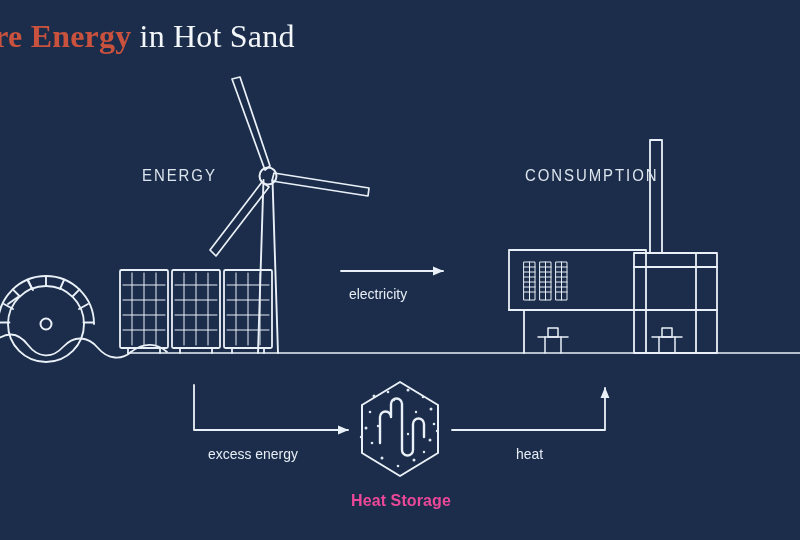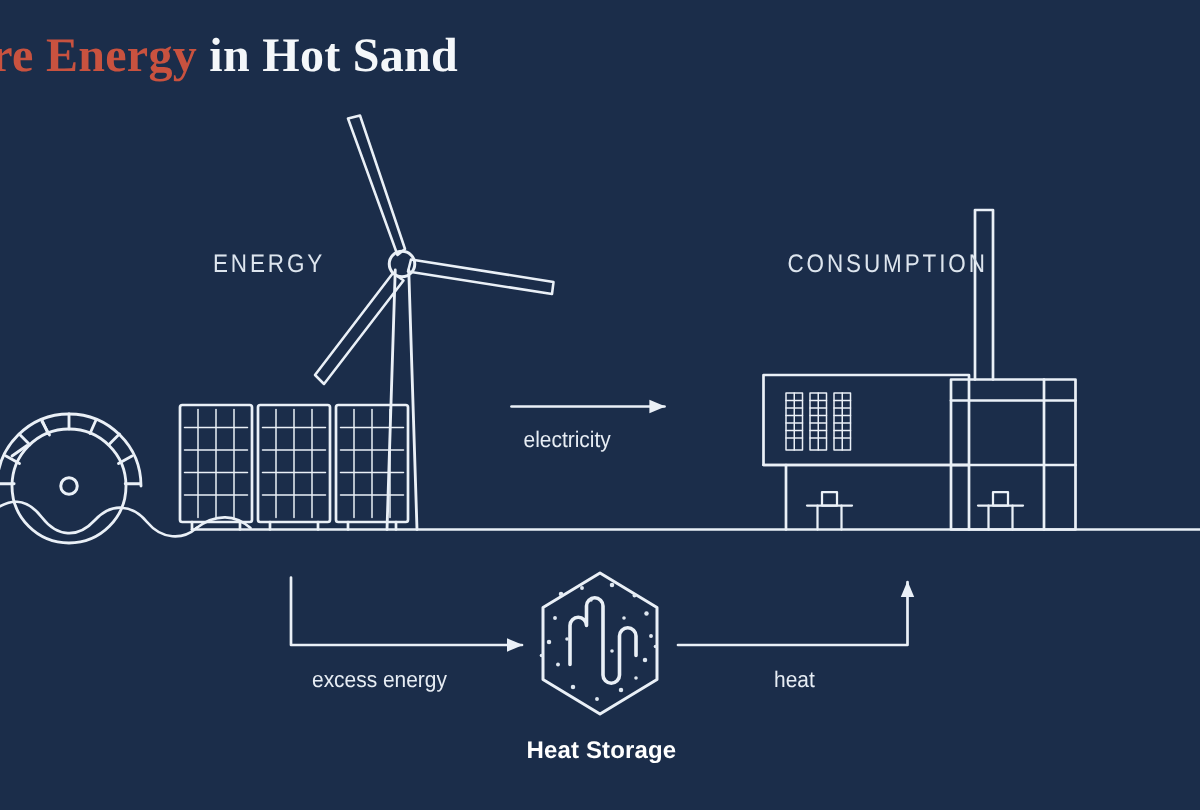--- a/index.html
+++ b/index.html
@@ -35,41 +35,41 @@
   }
   #title {
     left: -22px;
     top: 18px;
     font-family: "Liberation Serif", serif;
     font-size: 32px;
     font-weight: bold;
     letter-spacing: 0.2px;
   }
   #title .accent { color: #c9523f; }
-  #title .plain  { color: #f4f7fa; font-weight: bold; }
+  #title .plain  { color: #f4f7fa; font-weight: normal; }
   .cap-label {
     font-family: "Liberation Sans", sans-serif;
     font-size: 17px;
     letter-spacing: 2.2px;
     color: #dde5ee;
     transform: scaleX(0.88);
     transform-origin: left center;
   }
   .flow-label {
     font-family: "Liberation Sans", sans-serif;
     font-size: 15px;
     color: #e7edf4;
     transform: scaleX(0.93);
     transform-origin: left center;
   }
   .node-label {
     font-family: "Liberation Sans", sans-serif;
     font-size: 16px;
     font-weight: bold;
-    color: #ffffff;
+    color: #ec4899;
     letter-spacing: 0.1px;
   }
   #lbl-energy      { left: 142px; top: 166px; }
   #lbl-consumption { left: 525px; top: 166px; }
   #lbl-electricity { left: 349px; top: 285px; }
   #lbl-excess      { left: 208px; top: 445px; }
   #lbl-heat        { left: 516px; top: 445px; }
   #lbl-heatstorage { left: 351px; top: 492px; }
 </style>
 </head>

